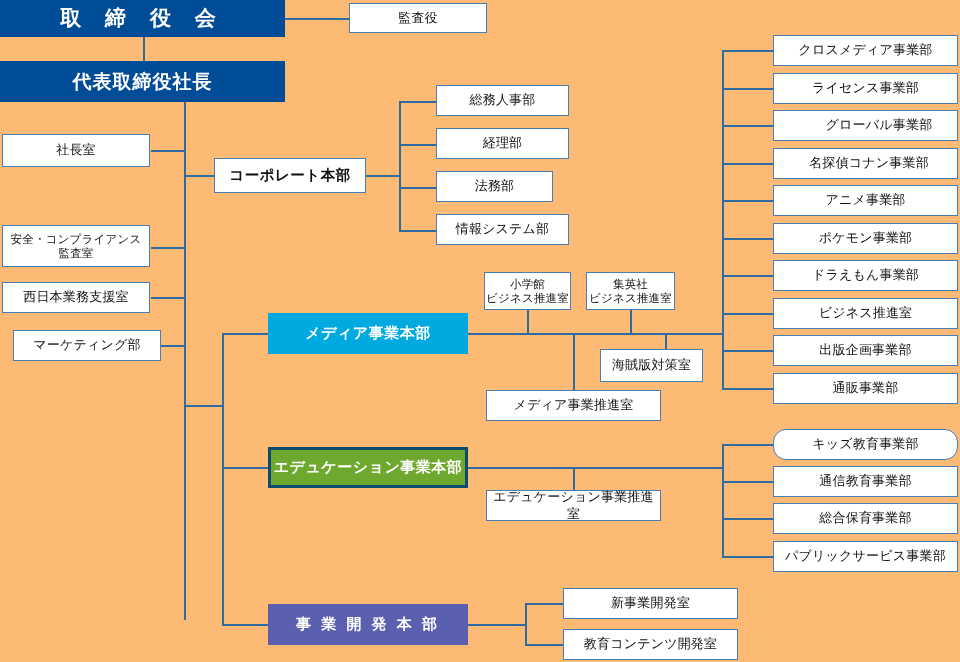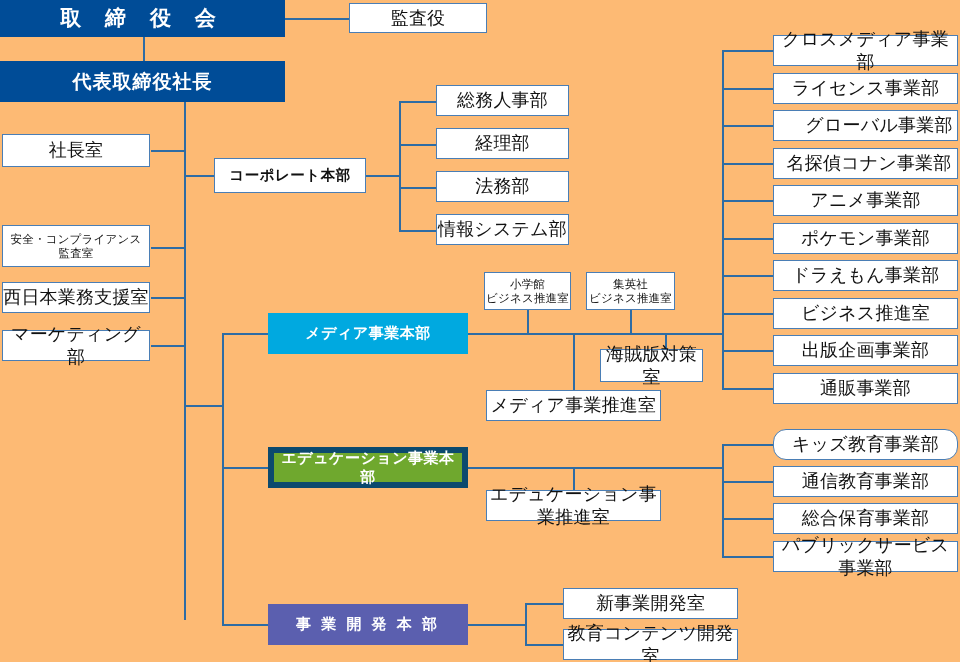--- a/index.html
+++ b/index.html
@@ -25,35 +25,35 @@
   
   .node {
     position: absolute;
     display: flex;
     align-items: center;
     justify-content: center;
     text-align: center;
     border: 1px solid #4A7EB5;
     background: #ffffff;
     color: #111111;
-    font-size: 18px;
+    font-size: 13px;
     line-height: 1.25;
     letter-spacing: 0.2px;
     white-space: pre-line;
     z-index: 3;
   }
   
   .node.solid {
     border: none;
     color: #ffffff;
     font-weight: bold;
   }
   .node.navy    { background: #004C97; }
   .node.cyan    { background: #00A9E0; border: 1px solid #00A9E0; }
-  .node.green   { background: #6FA82E; border: 6px solid #0c4a6e; }
+  .node.green   { background: #6FA82E; border: 3px solid #0c4a6e; }
   .node.purple  { background: #5B5FAF; border: 1px solid #5B5FAF; }
 
   .node.board    { font-size: 21px; letter-spacing: 9px; }
   .node.pres     { font-size: 19px; letter-spacing: 1px; }
   .node.hq       { font-size: 15px; letter-spacing: 0.5px; }
   .node.hq-wide  { font-size: 15px; letter-spacing: 3px; }
   .node.corp     { font-size: 14.5px; font-weight: bold; letter-spacing: 0.5px; }
   .node.small    { font-size: 11.5px; }
 </style>
 </head>
@@ -129,27 +129,27 @@
 
   <div class="node solid navy pres" style="left:0px; top:61px; width:285px; height:41px;">代表取締役社長</div>
 
   <div class="node" style="left:2px; top:134px; width:148px; height:33px;">社長室</div>
 
   <div class="node small" style="left:2px; top:225px; width:148px; height:42px;">安全・コンプライアンス
 監査室</div>
 
   <div class="node" style="left:2px; top:282px; width:148px; height:31px;">西日本業務支援室</div>
 
-  <div class="node" style="left:2px; top:330px; width:148px; height:31px;">マーケティング部</div>
+  <div class="node" style="left:13px; top:330px; width:148px; height:31px;">マーケティング部</div>
 
   <div class="node corp" style="left:214px; top:158px; width:152px; height:35px;">コーポレート本部</div>
 
   <div class="node" style="left:436px; top:85px; width:133px; height:31px;">総務人事部</div>
   <div class="node" style="left:436px; top:128px; width:133px; height:31px;">経理部</div>
-  <div class="node" style="left:436px; top:171px; width:133px; height:31px;">法務部</div>
+  <div class="node" style="left:436px; top:171px; width:117px; height:31px;">法務部</div>
   <div class="node" style="left:436px; top:214px; width:133px; height:31px;">情報システム部</div>
 
   <div class="node solid cyan hq" style="left:268px; top:313px; width:200px; height:41px;">メディア事業本部</div>
 
   <div class="node small" style="left:484px; top:272px; width:87px; height:38px;">小学館
 ビジネス推進室</div>
 
   <div class="node small" style="left:586px; top:272px; width:89px; height:38px;">集英社
 ビジネス推進室</div>
 

